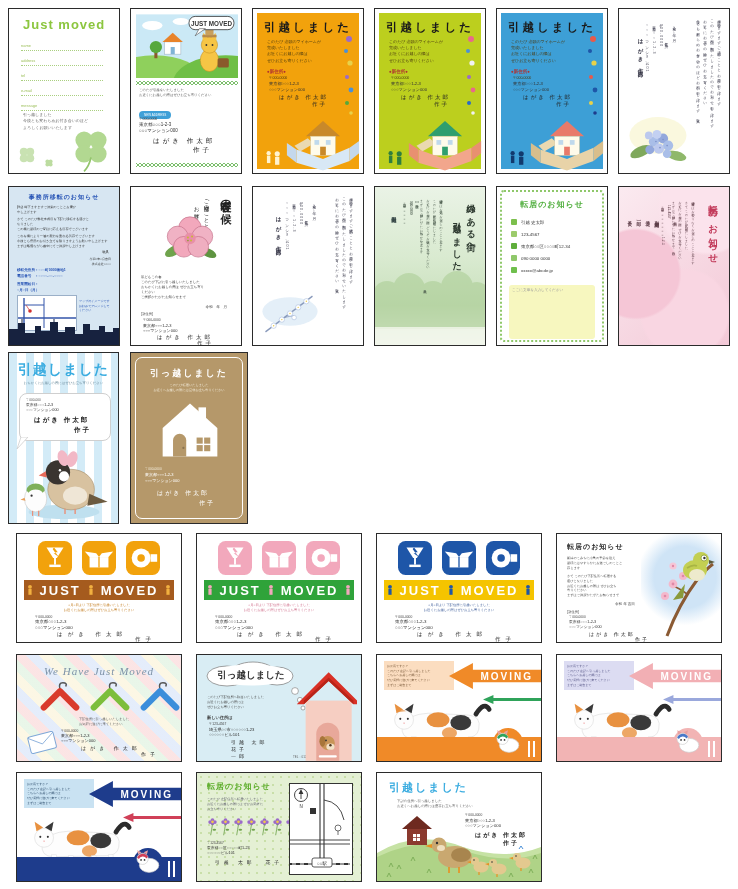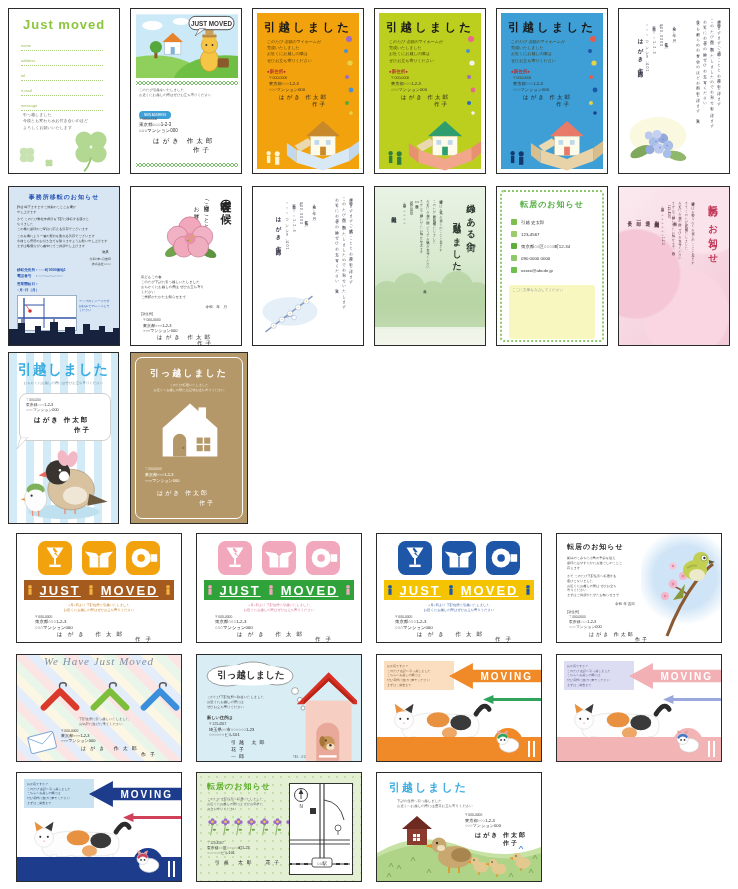--- a/index.html
+++ b/index.html
@@ -80,21 +80,21 @@
   .c-brn{background:#B5986A;}
   .c-brn .frame{position:absolute;inset:4px;border:1px solid #fff;border-radius:7px;}
   .c-brn .ttl{font-size:9px;font-weight:bold;color:#fff;letter-spacing:2px;}
   .c-brn .bd div{font-size:3.2px;color:#F3ECDB;line-height:1.5;}
   .c-brn .pz{font-size:3.2px;color:#F3ECDB;}
   .c-brn .ad div{font-size:4px;color:#fff;line-height:1.45;}
   .c-brn .nm{font-size:6px;color:#fff;letter-spacing:2px;}
   
   .c-jmv .icons{display:flex;gap:10px;justify-content:center;}
   .c-jmv .banner{height:20px;display:flex;align-items:center;justify-content:center;gap:6px;}
-  .c-jmv .banner .w{font-size:13px;font-weight:bold;letter-spacing:2px;color:#fff;text-decoration:underline;}
+  .c-jmv .banner .w{font-size:13px;font-weight:bold;letter-spacing:2px;color:#fff;}
   .c-jmv .nt div{font-size:3.3px;line-height:1.5;}
   .c-jmv .pz{font-size:3.3px;color:#444;}
   .c-jmv .ad div{font-size:4.4px;color:#333;line-height:1.35;}
   .c-jmv .nm{font-size:5.5px;color:#222;letter-spacing:5px;}
   .ban-or{background:#A55B1E;}
   .ban-gn{background:#2FA33A;}
   .ban-ye{background:#F5C400;}
   .ban-ye .w{color:#1E56A8;}
   .nt-or div{color:#C07818;}
   .nt-pk div{color:#D0708C;}
@@ -892,21 +892,21 @@
       <ellipse cx="54" cy="37" rx="8" ry="6" fill="#EDEACC"></ellipse>
       <circle cx="58" cy="22" r="8" fill="#C3CF52"></circle>
       <circle cx="61" cy="20" r="3" fill="#fff" stroke="#8A9A3A" stroke-width="0.8"></circle>
       <circle cx="61.4" cy="20" r="1.2" fill="#333"></circle>
       <polygon points="66,22 72,24 66,26" fill="#5A5A3A"></polygon>
       <path d="M44 30 q6 -4 10 -2" stroke="#A8B444" stroke-width="1.6" fill="none"></path>
     </svg>
   </div>
 
   <div class="crd c-hng" style="left:16px;top:654px;width:166px;height:108px">
-    <div class="ab ttl tc" style="left:0;right:0;top:0">We Have Just Moved</div>
+    <div class="ab ttl tc" style="left:0;right:0;top:10px">We Have Just Moved</div>
     <div class="ab" style="left:22px;top:24px;display:flex;gap:8px">
       <svg width="42" height="36" viewBox="0 0 44 34">
           <path d="M22 9 q-2 -7 3 -7 q5 0 3 4" stroke="#555" stroke-width="1.6" fill="none"></path>
           <path d="M5 28 L22 11 L39 28" stroke="#D93A2B" stroke-width="6.5" fill="none" stroke-linecap="round" stroke-linejoin="round"></path>
         </svg>
       <svg width="42" height="36" viewBox="0 0 44 34">
           <path d="M22 9 q-2 -7 3 -7 q5 0 3 4" stroke="#555" stroke-width="1.6" fill="none"></path>
           <path d="M5 28 L22 11 L39 28" stroke="#7DBE3B" stroke-width="6.5" fill="none" stroke-linecap="round" stroke-linejoin="round"></path>
         </svg>
       <svg width="42" height="36" viewBox="0 0 44 34">

